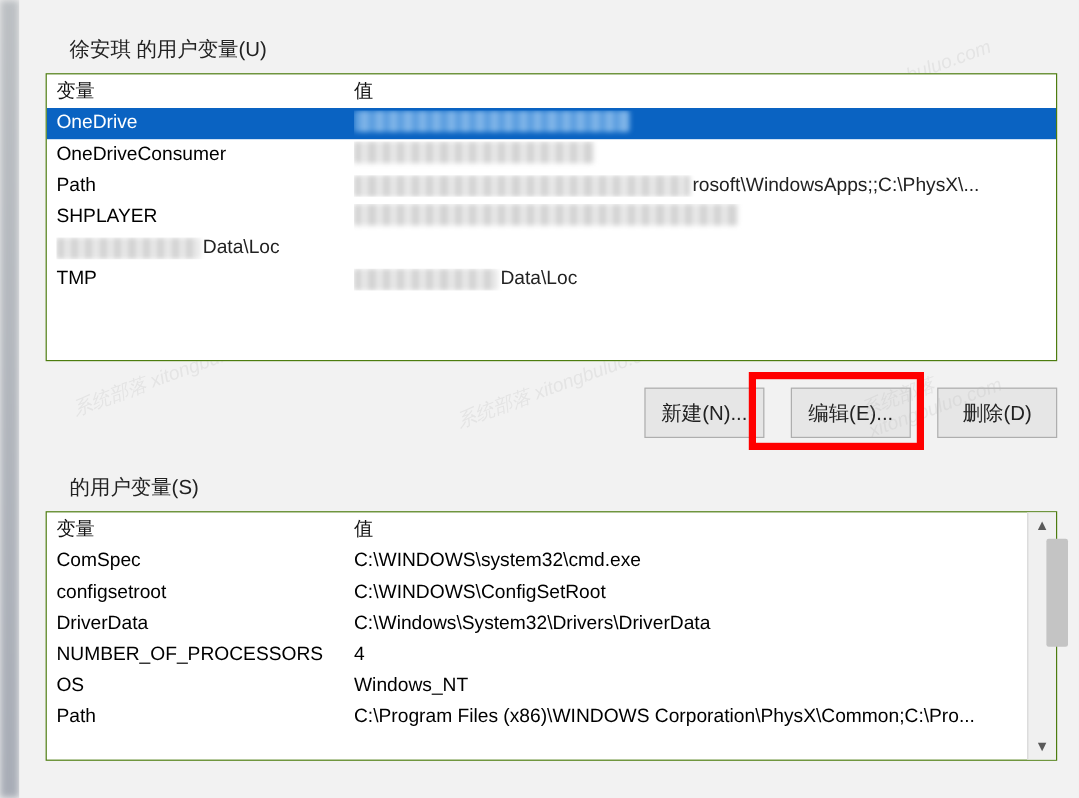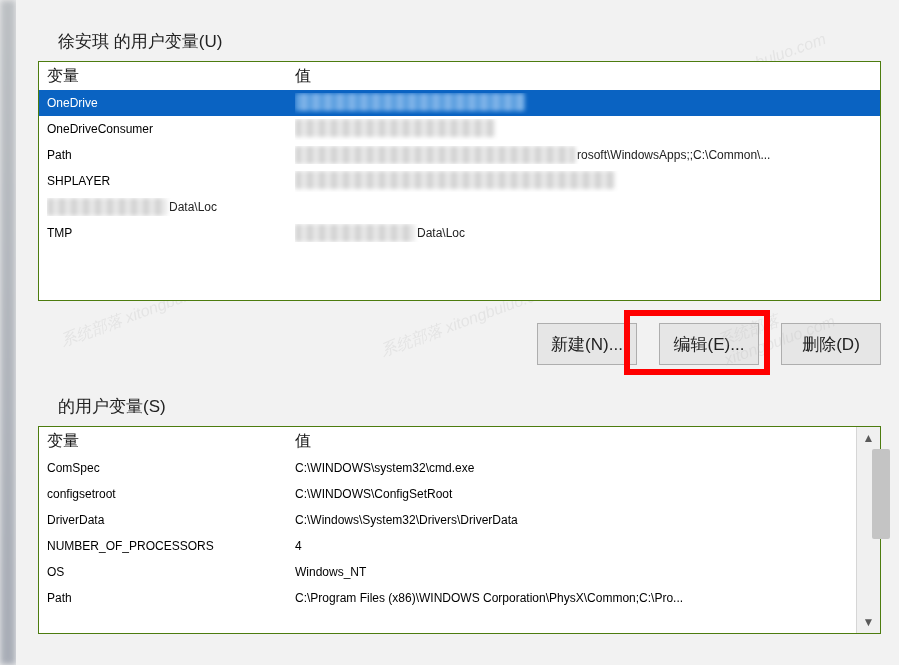--- a/index.html
+++ b/index.html
@@ -48,21 +48,21 @@
     padding: 0 8px;
   }
   .table-header { height: 28px; }
   .col-var { width: 248px; flex: 0 0 248px; }
   .col-val { flex: 1 1 auto; white-space: nowrap; overflow: hidden; text-overflow: ellipsis; }
   .table-header .col-var,
   .table-header .col-val {
     font-size: 16px;
     color: #111;
   }
-  .row { font-size: 12px; }
+  .row { font-size: 16px; }
   .row.selected {
     background: #0a63c2;
     color: #fff;
   }
   
   .blur {
     display: inline-block;
     height: 18px;
     background: repeating-linear-gradient(90deg,#d2d2d2 0 6px,#e8e8e8 6px 12px);
     filter: blur(2px);
@@ -165,21 +165,21 @@
         </div>
         <div class="row">
           <div class="col-var">OneDriveConsumer</div>
           <div class="col-val"><span class="blur blur-200"></span></div>
         </div>
         <div class="row">
           <div class="col-var">Path</div>
           <div class="col-val">
             <span class="val-mixed">
               <span class="blur blur-280"></span>
-              <span class="txt">rosoft\WindowsApps;;C:\Common\...</span>
+              <span class="txt">rosoft\WindowsApps;;C:\PhysX\...</span>
             </span>
           </div>
         </div>
         <div class="row">
           <div class="col-var">SHPLAYER</div>
           <div class="col-val"><span class="blur blur-320"></span></div>
         </div>
         <div class="row">
           <div class="col-val">
             <span class="val-mixed">

